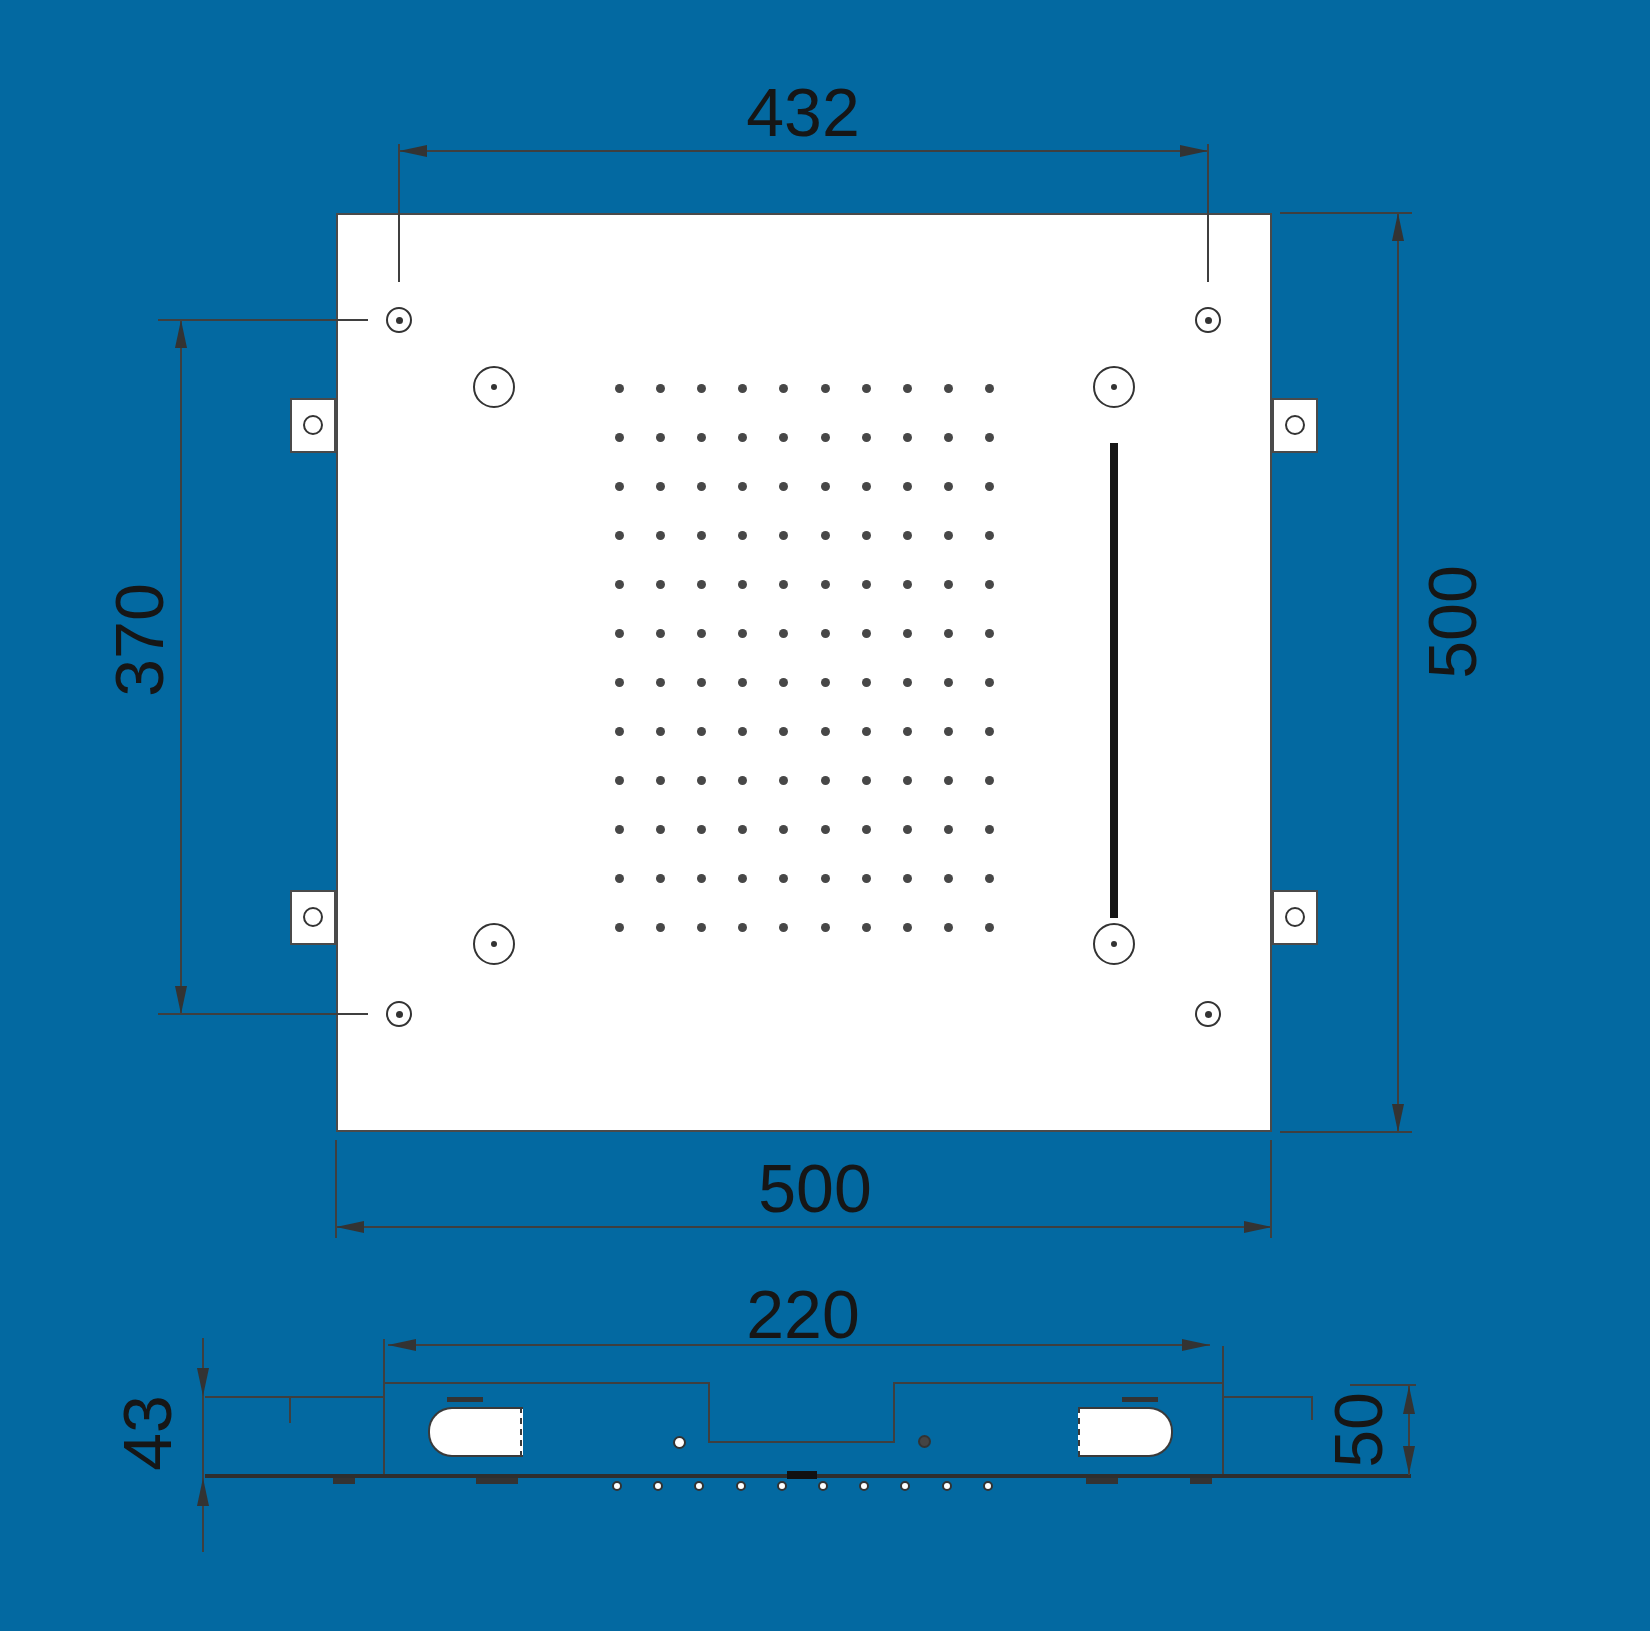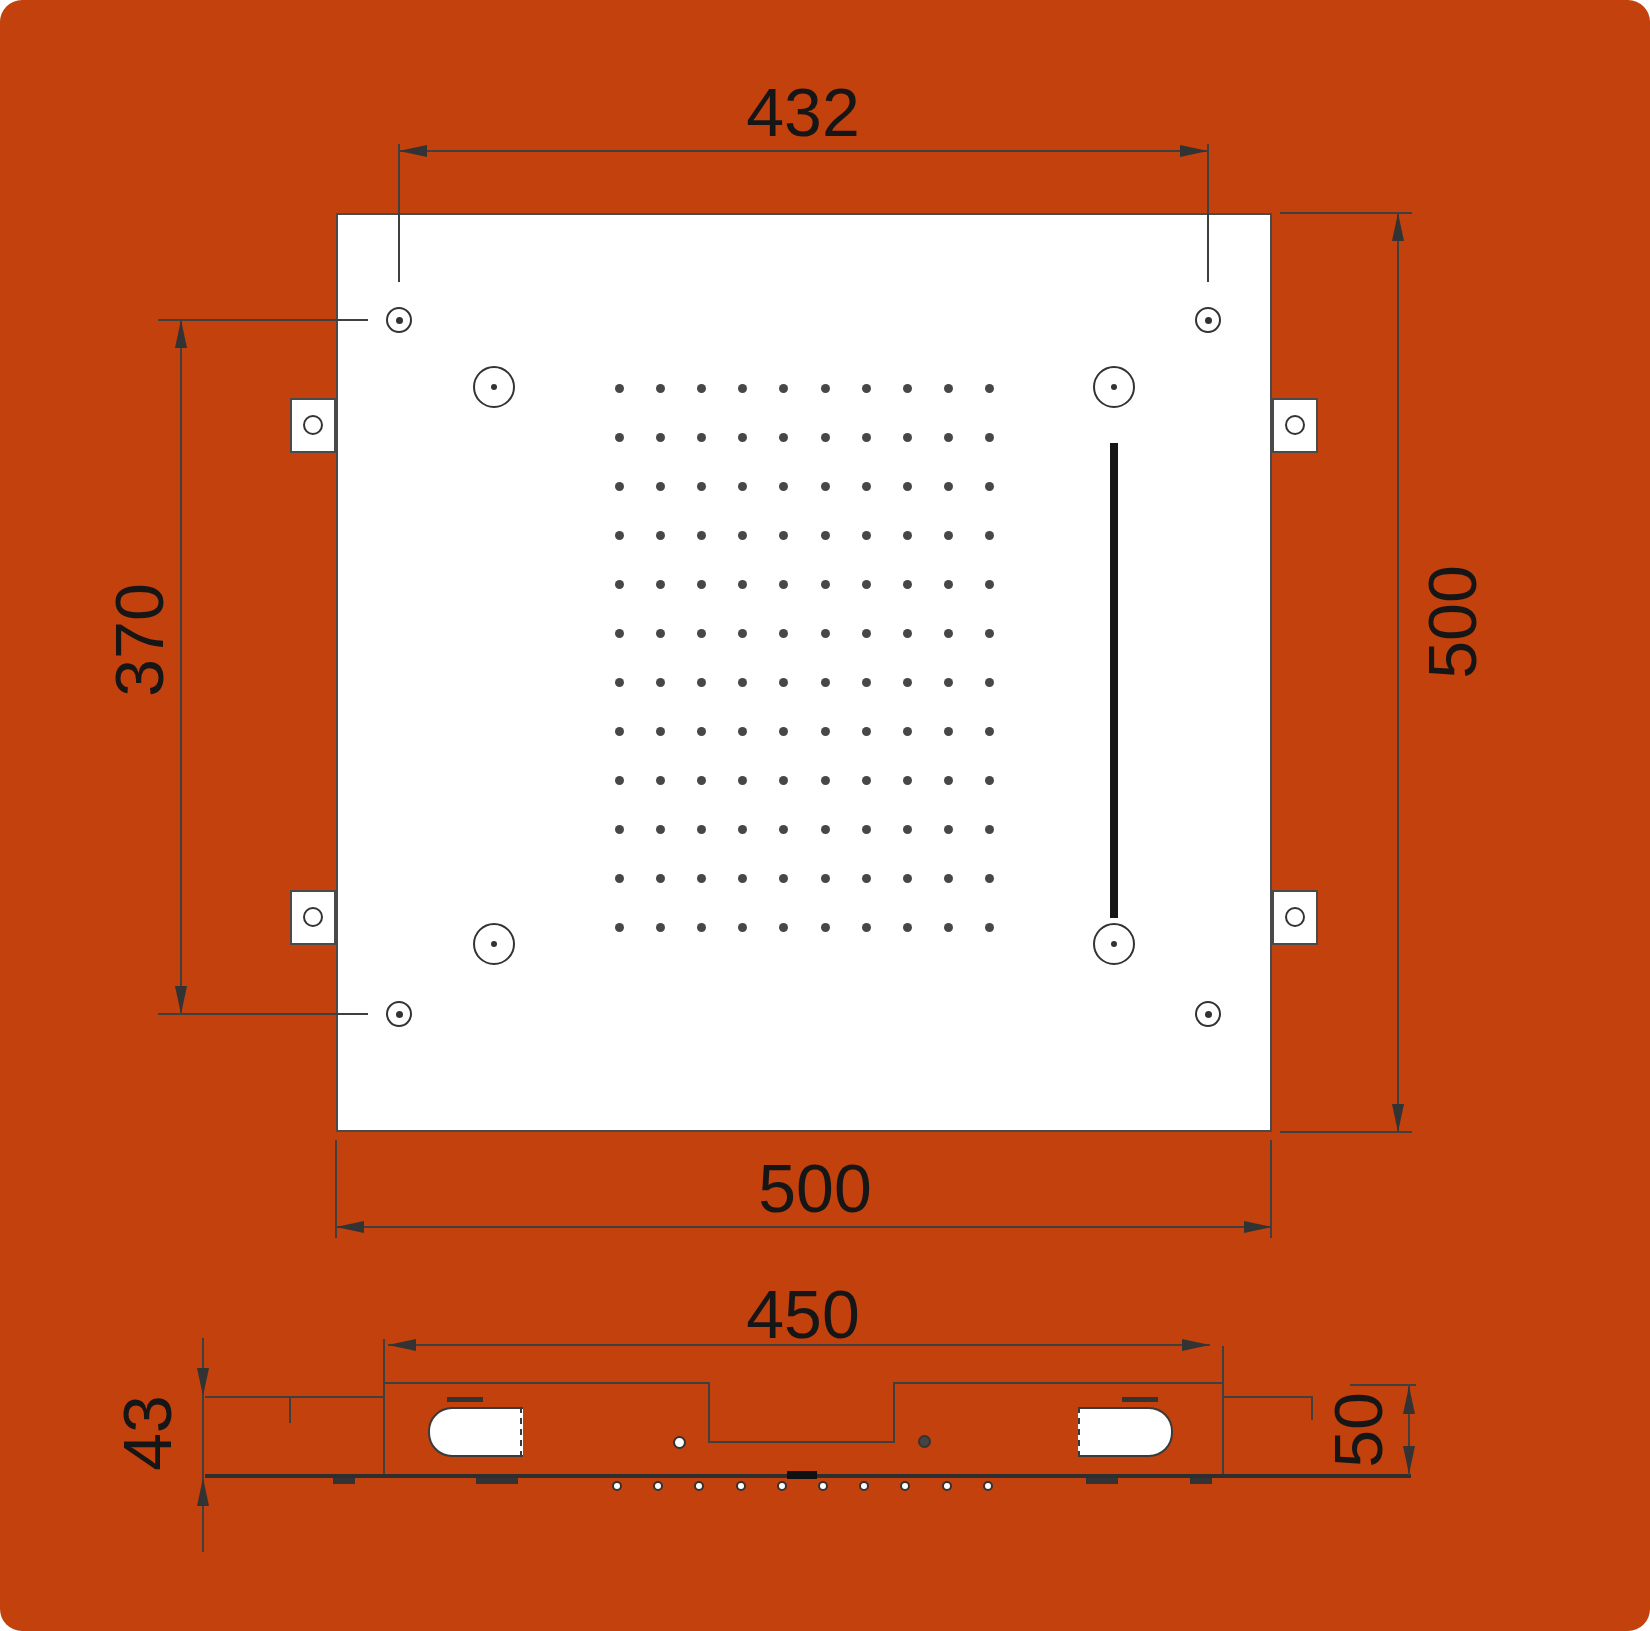--- a/index.html
+++ b/index.html
@@ -1,17 +1,17 @@
 <!DOCTYPE html>
 <html><head>
 <meta charset="utf-8">
 <style>
   html,body{margin:0;padding:0;background:#fff;}
-  #canvas{position:relative;width:1650px;height:1631px;background:#c2410c;overflow:hidden;
-          font-family:"Liberation Sans", sans-serif;color:#1a1a1a;border-radius:22px;}
+  #canvas{position:relative;width:1650px;height:1631px;background:#0369a1;overflow:hidden;
+          font-family:"Liberation Sans", sans-serif;color:#1a1a1a;}
   .ln{position:absolute;background:#3f3f3f;}
   .hl{height:2px;}
   .vl{width:2px;}
   .thick{background:#2e2e2e;}
   .box{position:absolute;border:2.5px solid #4a4a4a;background:#fff;box-sizing:border-box;}
   .circle{position:absolute;border:2.5px solid #333;border-radius:50%;box-sizing:border-box;background:#fff;
           display:flex;align-items:center;justify-content:center;}
   .cdot{background:#333;border-radius:50%;}
   .hlabel,.vlabel{position:absolute;font-size:68px;line-height:1;white-space:nowrap;color:#161616;}
   .hlabel{transform:translate(-50%,-50%);}
@@ -274,21 +274,21 @@
         <div class="nozzle" style="left: 735.6px; top: 1481px; width: 10px; height: 10px;"></div>
         <div class="nozzle" style="left: 776.8px; top: 1481px; width: 10px; height: 10px;"></div>
         <div class="nozzle" style="left: 818px; top: 1481px; width: 10px; height: 10px;"></div>
         <div class="nozzle" style="left: 859.2px; top: 1481px; width: 10px; height: 10px;"></div>
         <div class="nozzle" style="left: 900.4px; top: 1481px; width: 10px; height: 10px;"></div>
         <div class="nozzle" style="left: 941.6px; top: 1481px; width: 10px; height: 10px;"></div>
         <div class="nozzle" style="left: 982.8px; top: 1481px; width: 10px; height: 10px;"></div>
       </div>
 
     <div>
-      <div class="hlabel" style="left:803px;top:1314px;">450</div>
+      <div class="hlabel" style="left:803px;top:1314px;">220</div>
       <div class="ln hl" style="left:388px;top:1344px;width:822px;"></div>
       <div class="arr l" style="left:388px;top:1339px;"></div>
       <div class="arr r" style="left:1182px;top:1339px;"></div>
       <div class="ln vl" style="left:383px;top:1339px;height:45px;"></div>
     </div>
 
     <div>
       <div class="vlabel" style="left:147px;top:1433px;">43</div>
       <div class="ln vl" style="left:202px;top:1338px;height:214px;"></div>
       <div class="arr d" style="left:197px;top:1368px;"></div>

